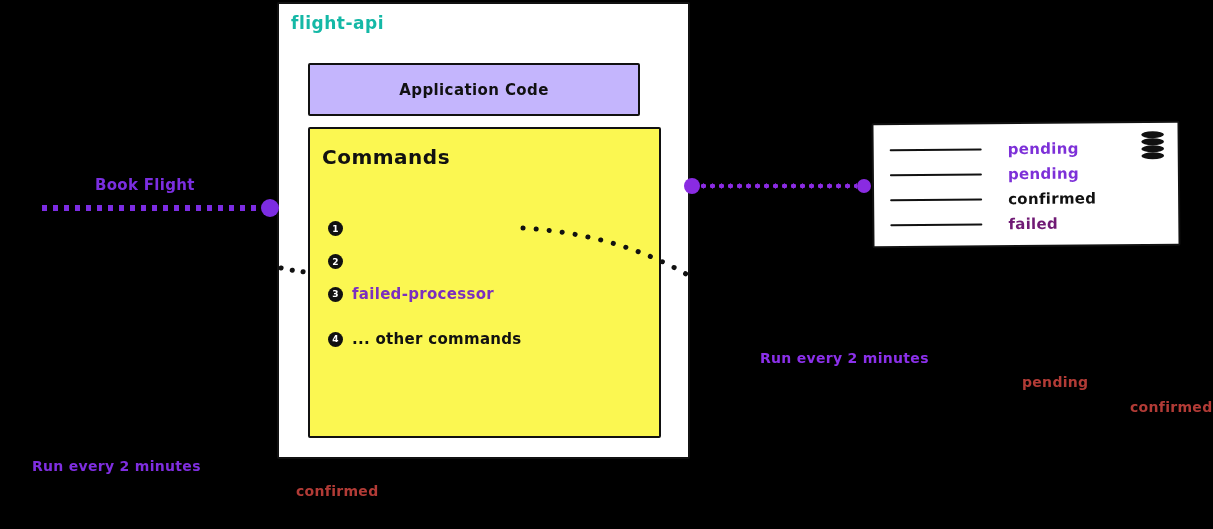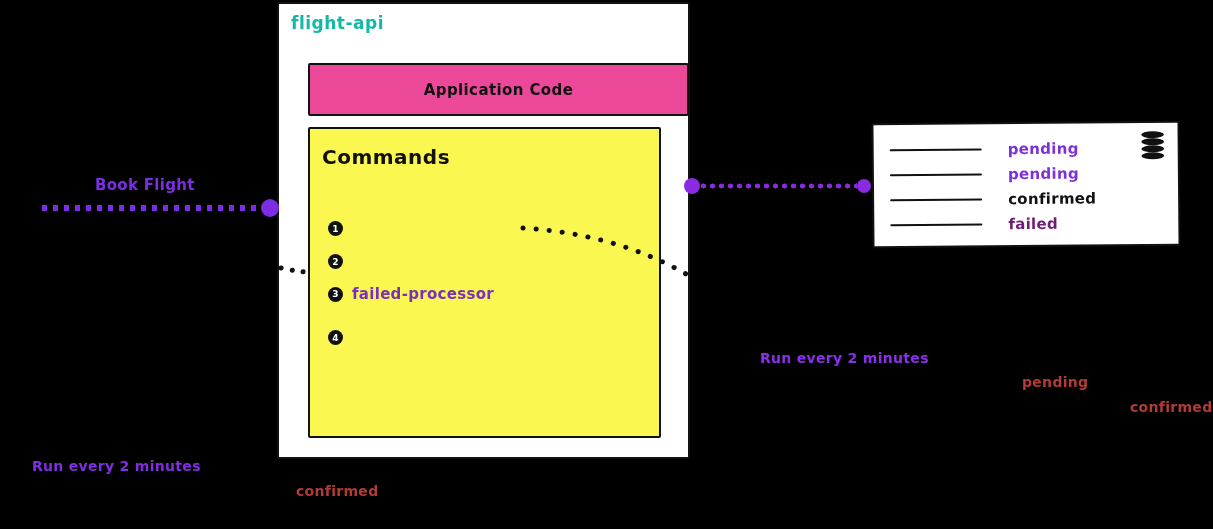--- a/index.html
+++ b/index.html
@@ -14,22 +14,22 @@
   .flight-box{
     left:277px;top:2px;width:413px;height:457px;
     background:#ffffff;border:2px solid #111111;box-sizing:border-box;
     border-radius:2px;
   }
   .flight-title{
     left:291px;top:13px;font-size:17px;font-weight:bold;color:#14b8a6;
     letter-spacing:.5px;
   }
   .app-code-box{
-    left:308px;top:63px;width:381px;height:53px;box-sizing:border-box;
-    background:#ec4899;border:2px solid #111111;border-radius:2px;
+    left:308px;top:63px;width:332px;height:53px;box-sizing:border-box;
+    background:#c4b5fd;border:2px solid #111111;border-radius:2px;
     display:flex;align-items:center;justify-content:center;
     font-size:15px;font-weight:bold;color:#111111;letter-spacing:.4px;
   }
   .commands-box{
     left:308px;top:127px;width:353px;height:311px;box-sizing:border-box;
     background:#fbf751;border:2px solid #111111;border-radius:2px;
   }
   .commands-title{
     left:322px;top:145px;font-size:20px;font-weight:bold;color:#111111;
     letter-spacing:.5px;
@@ -117,20 +117,21 @@
 </div>
 <div class="abs cmd-item" style="left:328px;top:254px;">
   <span class="badge">2</span>
 </div>
 <div class="abs cmd-item" style="left:328px;top:285px;">
   <span class="badge">3</span>
   <span class="cmd-purple">failed-processor</span>
 </div>
 <div class="abs cmd-item" style="left:328px;top:330px;">
   <span class="badge">4</span>
+  <span class="cmd-black">... other commands</span>
 </div>
 
 <div class="abs db-box">
   <div class="db-row" style="top:14px;">
     <div class="row-line"></div>
     <span class="status st-purple">pending</span>
   </div>
   <div class="db-row" style="top:39px;">
     <div class="row-line"></div>
     <span class="status st-purple">pending</span>

